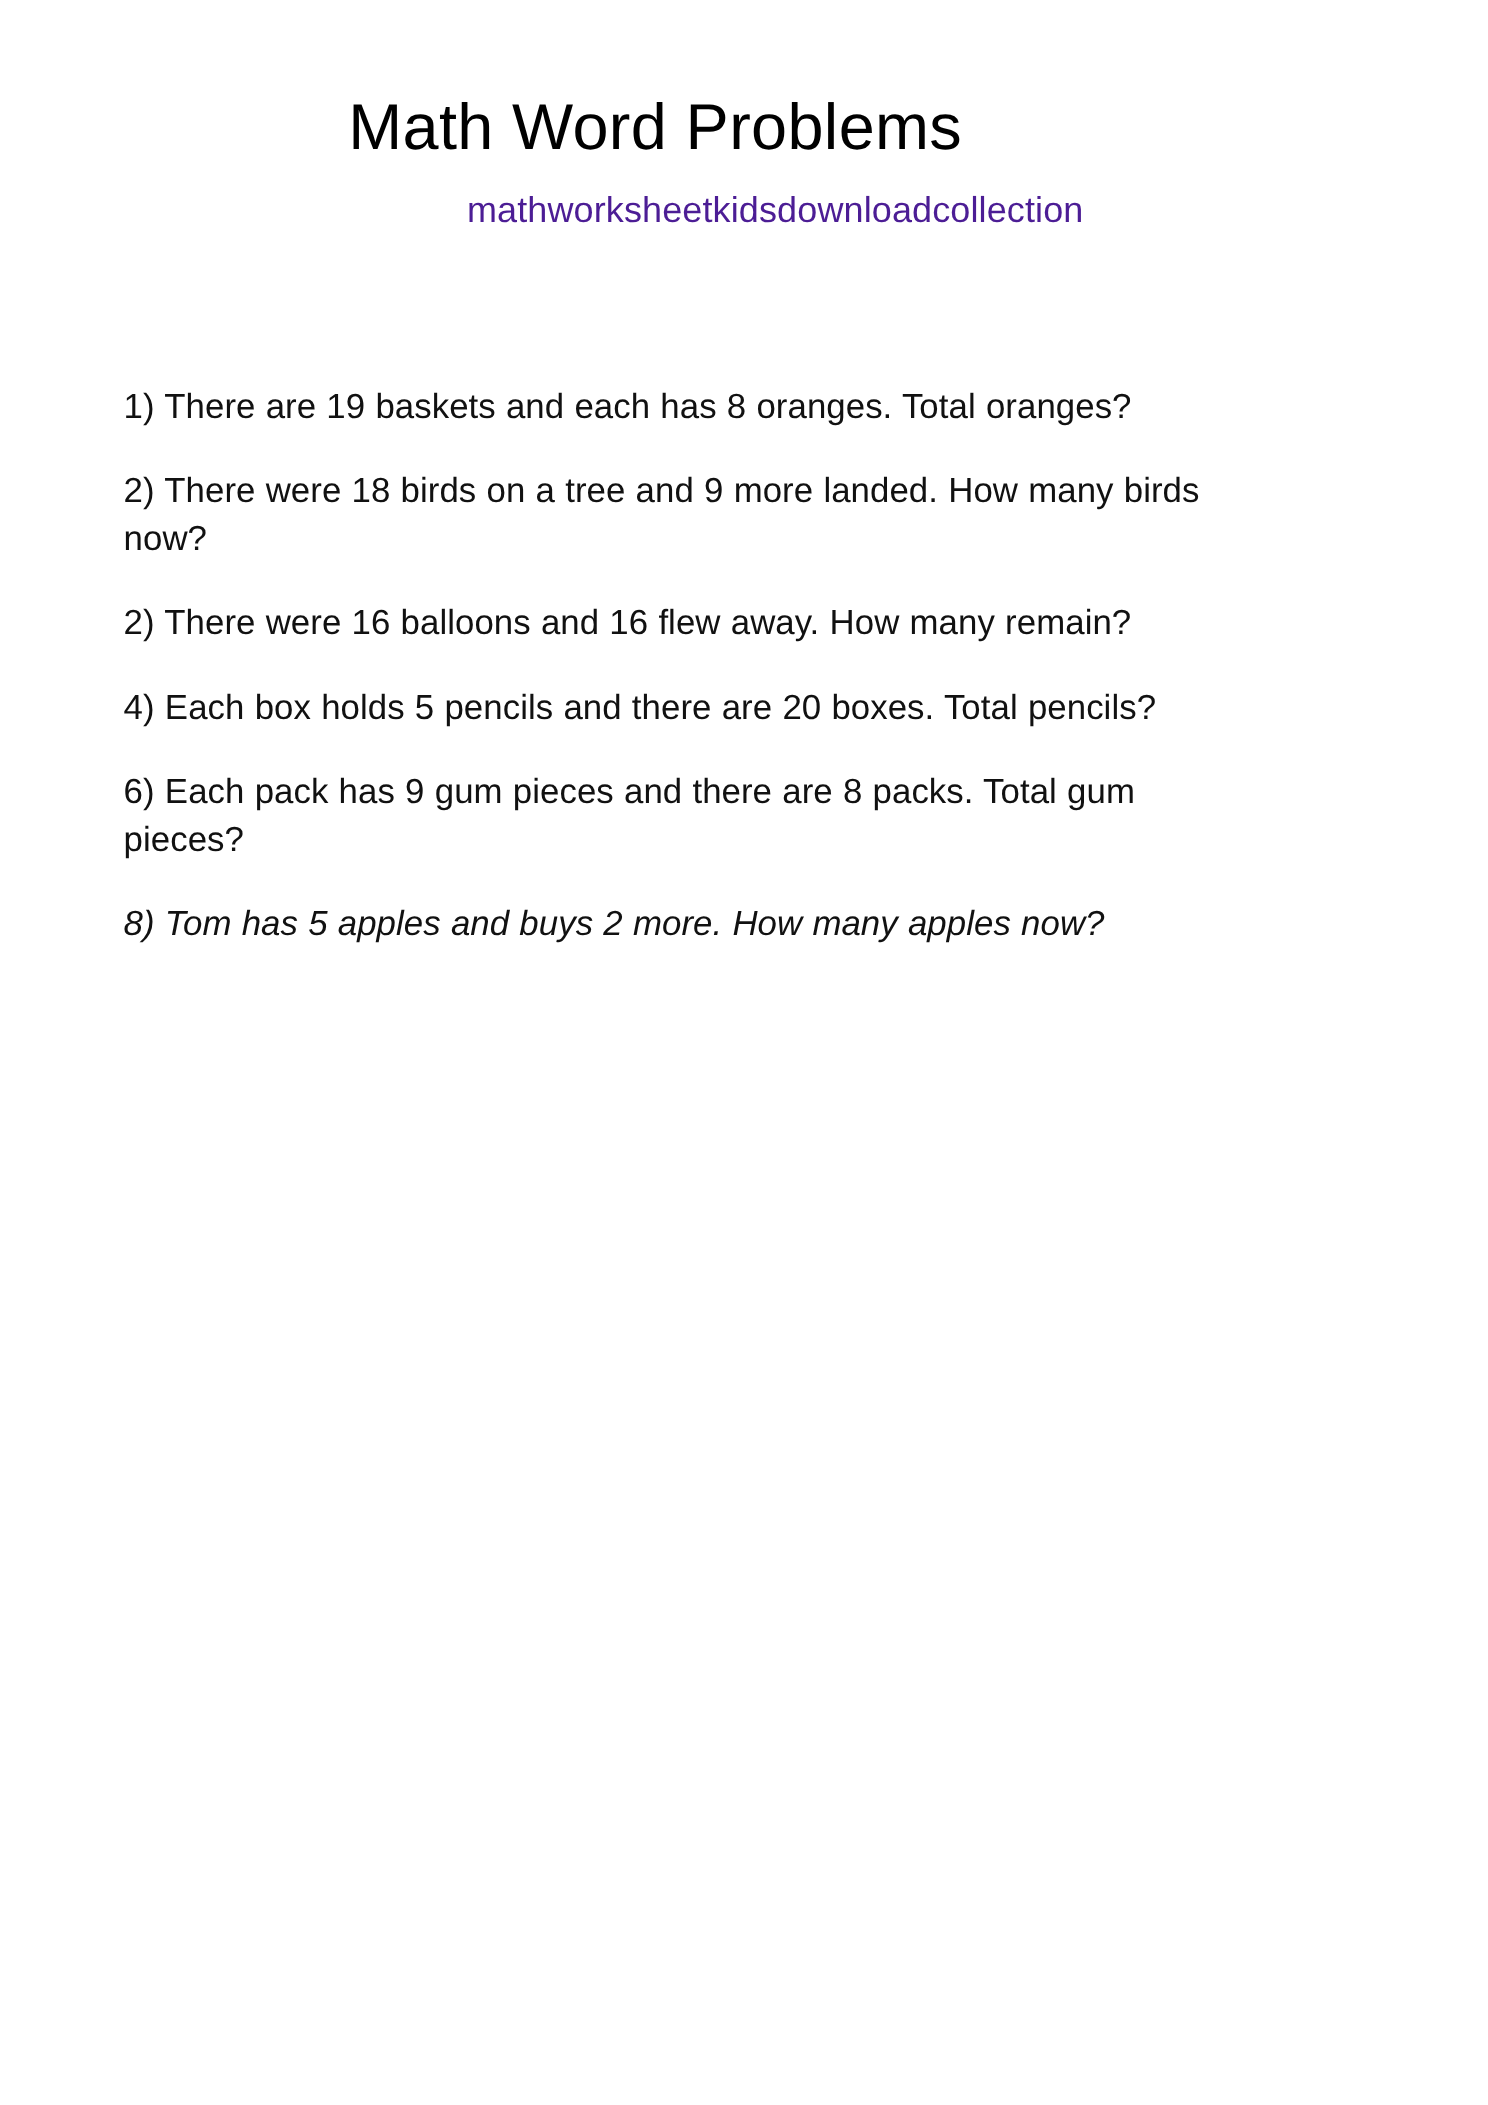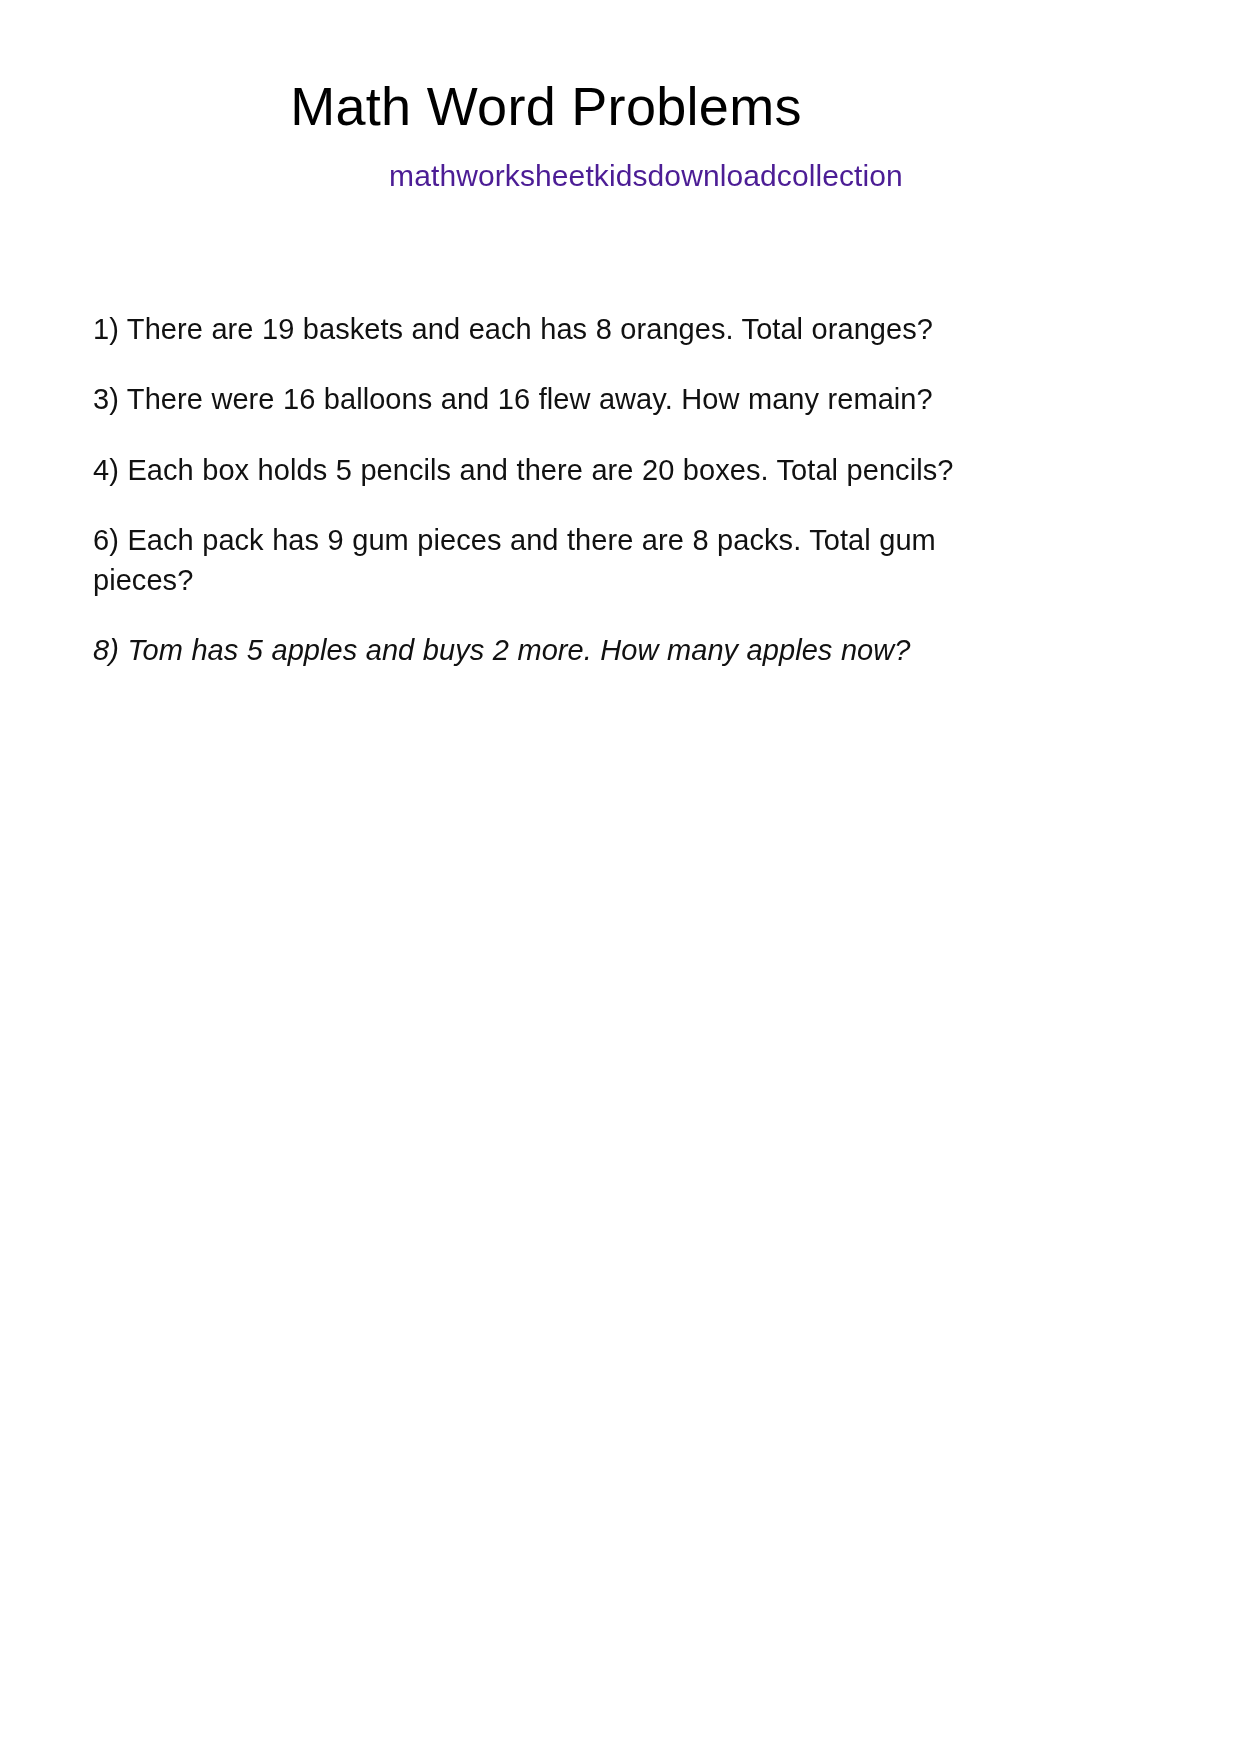--- a/index.html
+++ b/index.html
@@ -45,21 +45,21 @@
     padding-top: 24px;
     padding-left: 200px;
     font-size: 30px;
     font-weight: 400;
     line-height: 1.1;
     color: #4c1d95;
     letter-spacing: 0.1px;
   }
 
   .problems {
-    margin: 5px;
+    margin: 15px;
     padding: 0;
     list-style: none;
     position: absolute;
     top: 305px;
     left: 88px;
     width: 930px;
   }
 
   .problem-item {
     font-size: 29px;
@@ -81,19 +81,20 @@
 
 <div class="page">
 
   <div class="header">
     <h1 class="doc-title">Math Word Problems</h1>
     <div class="doc-subtitle">mathworksheetkidsdownloadcollection</div>
   </div>
 
   <ol class="problems">
     <li class="problem-item">1) There are 19 baskets and each has 8 oranges. Total oranges?</li>
-    <li class="problem-item">3) There were 16 balloons and 16 flew away. How many remain?</li>
+    <li class="problem-item">2) There were 18 birds on a tree and 9 more landed. How many birds now?</li>
+    <li class="problem-item">2) There were 16 balloons and 16 flew away. How many remain?</li>
     <li class="problem-item">4) Each box holds 5 pencils and there are 20 boxes. Total pencils?</li>
     <li class="problem-item">6) Each pack has 9 gum pieces and there are 8 packs. Total gum pieces?</li>
     <li class="problem-item">8) Tom has 5 apples and buys 2 more. How many apples now?</li>
   </ol>
 
 </div>
 
 </body></html>

